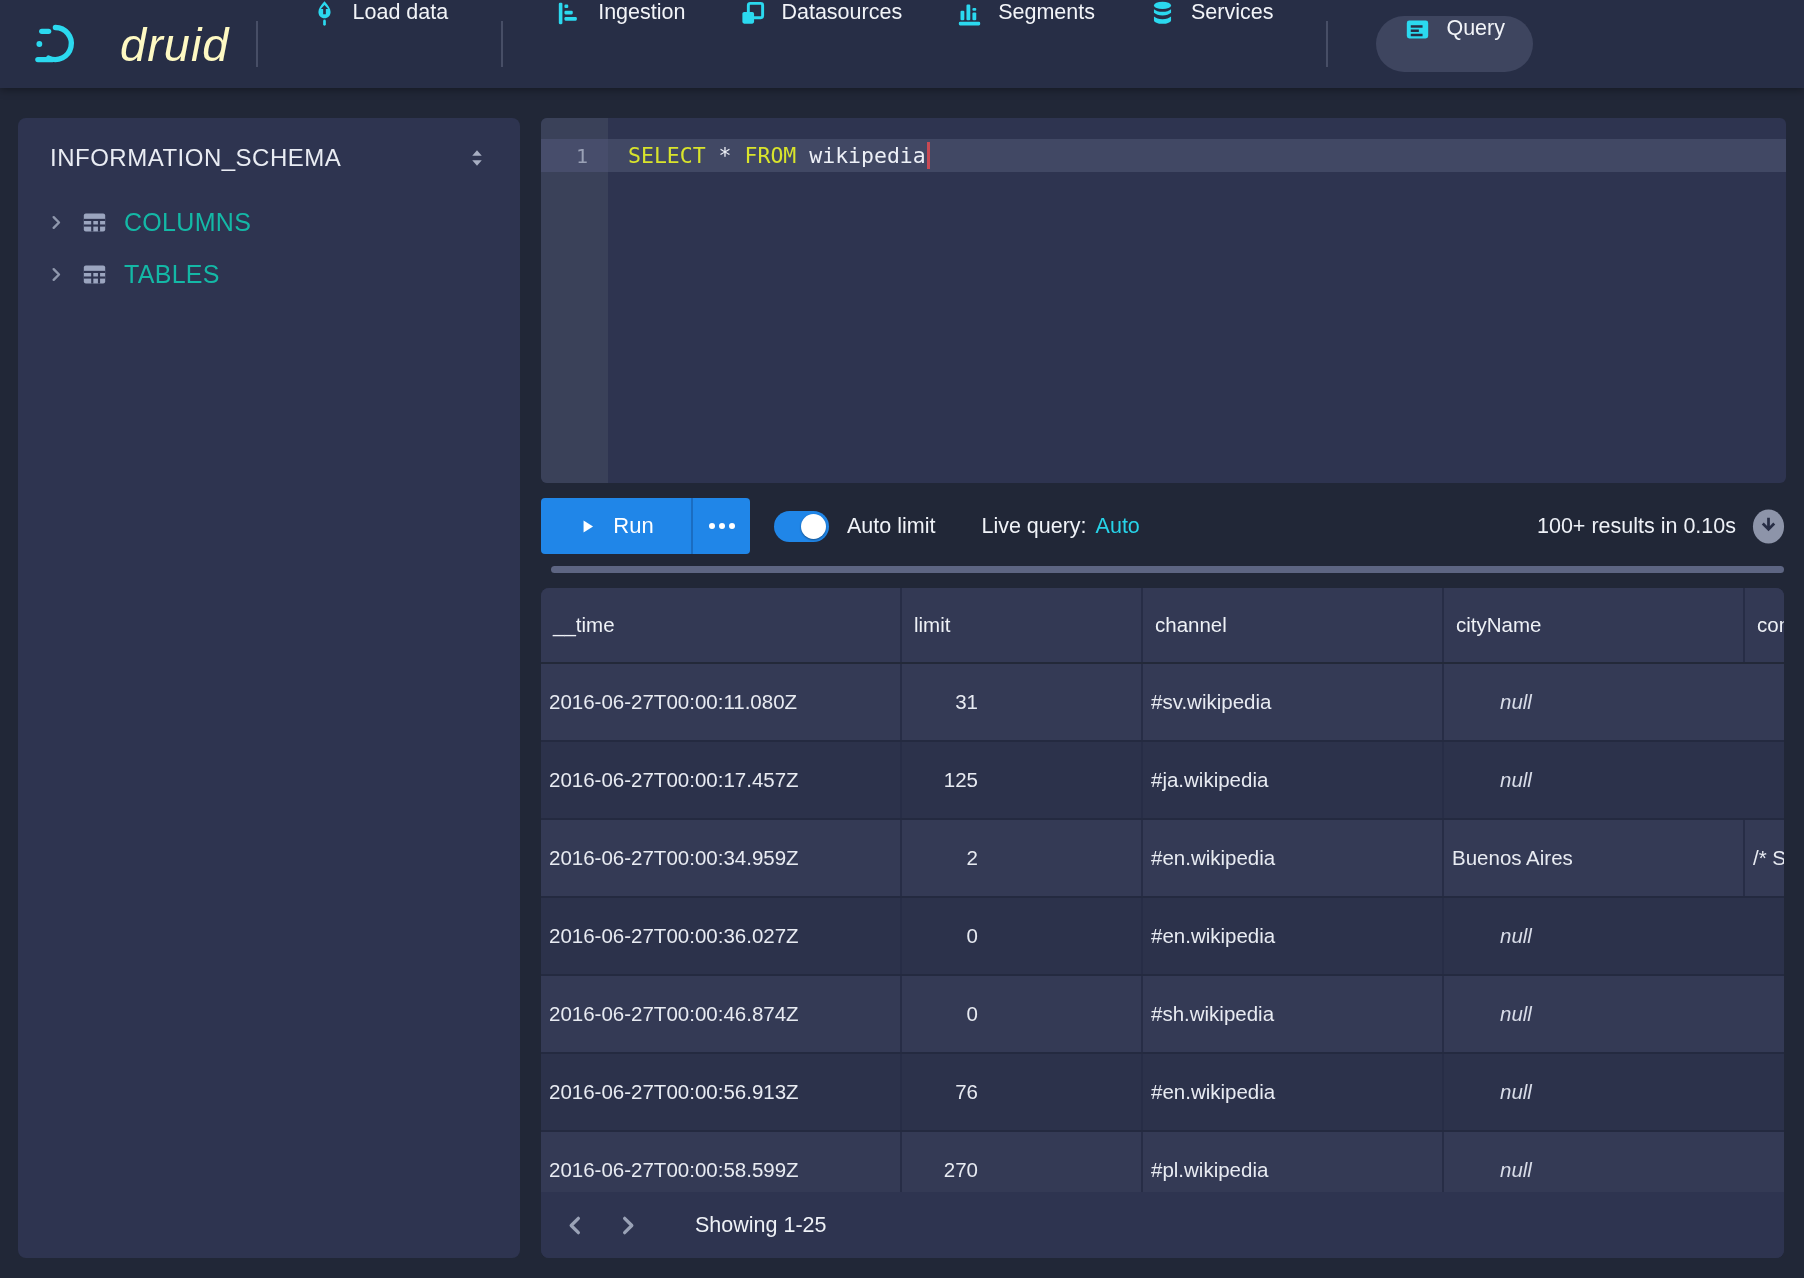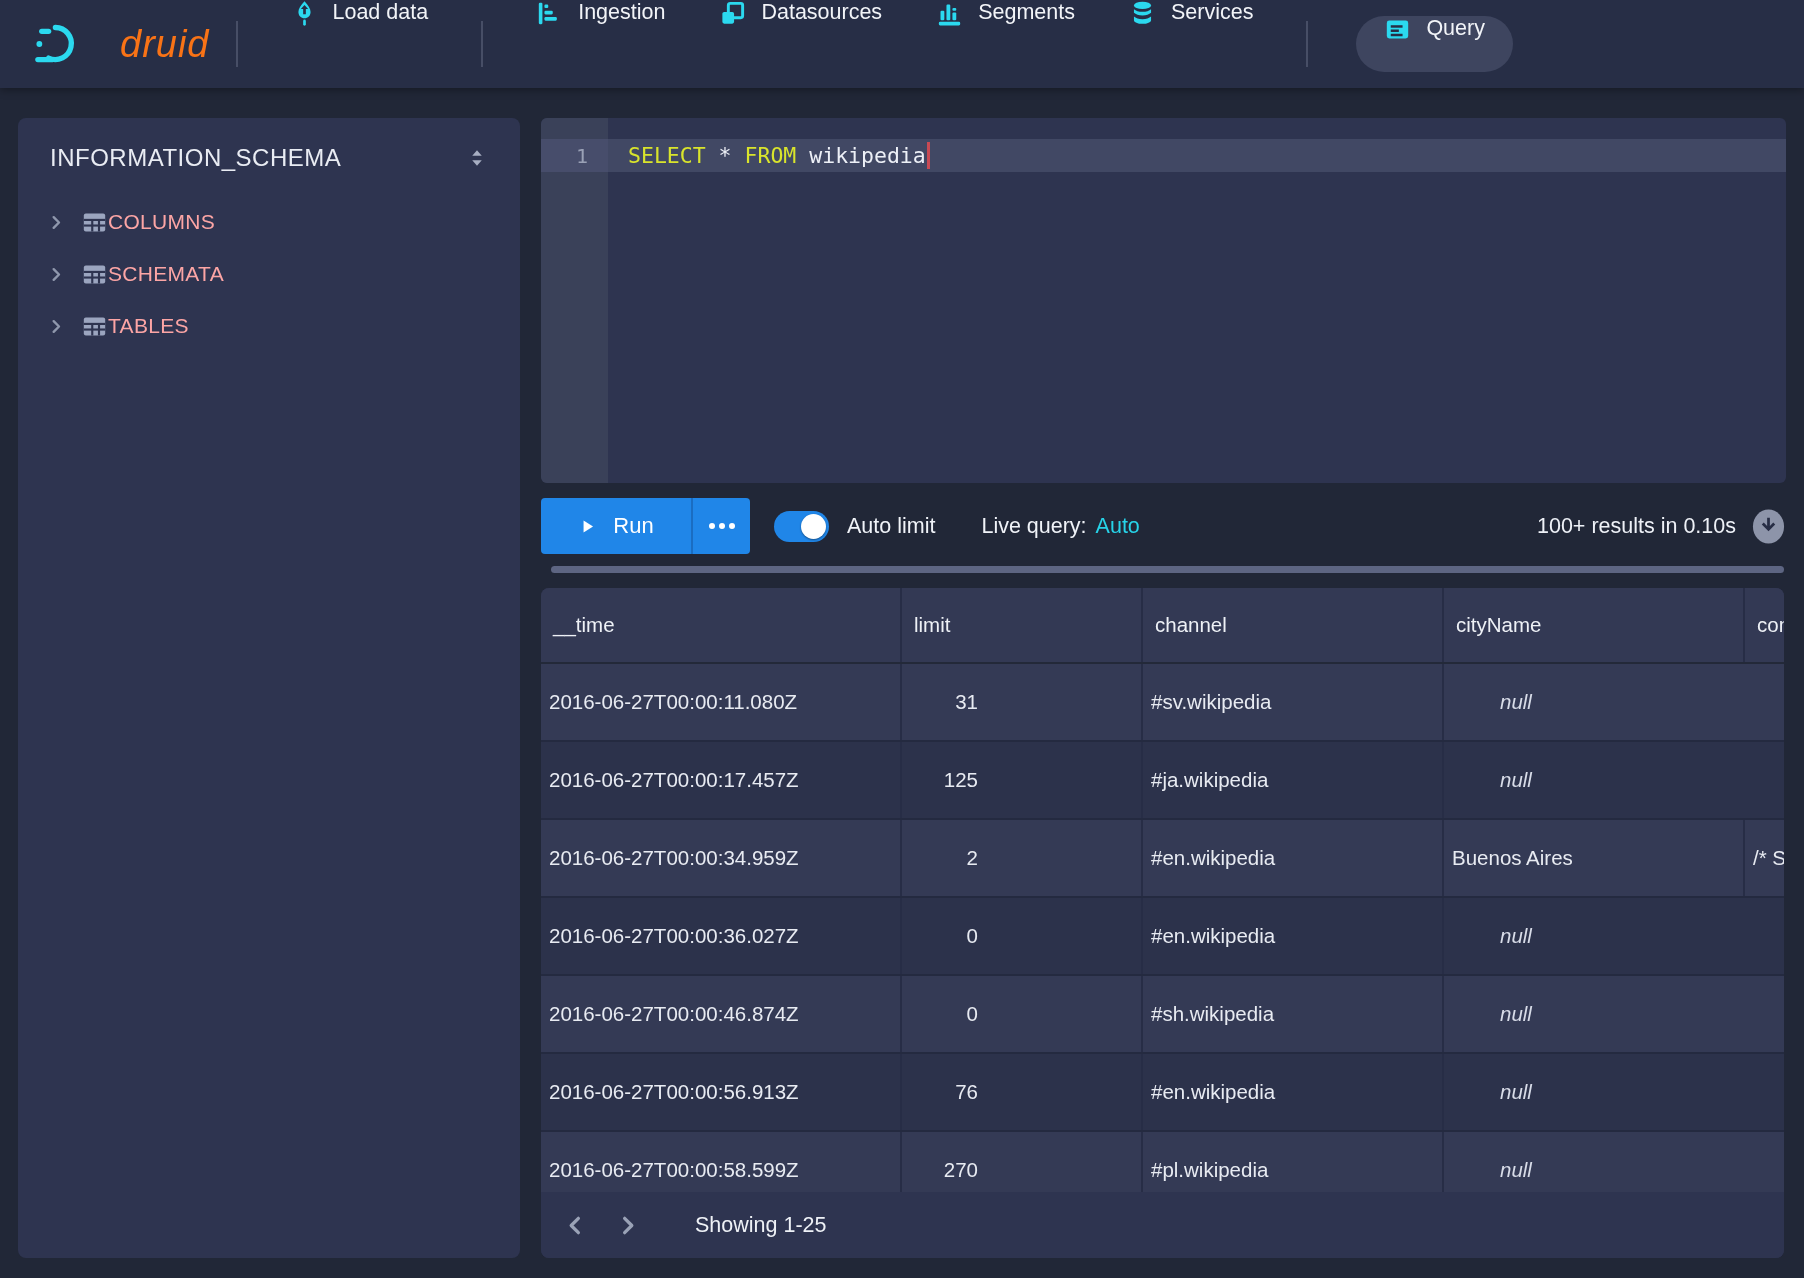--- a/index.html
+++ b/index.html
@@ -12,21 +12,21 @@
   }
 
   
   .navbar {
     position:absolute; left:0; top:0; width:1804px; height:88px;
     background:#272e46; display:flex; align-items:center;
     padding-left:34px; box-shadow:0 2px 8px rgba(0,0,0,.35); z-index:5;
   }
   .logo { display:flex; align-items:center; gap:14px; }
   .logo svg { width:72px; height:48px; }
-  .logo-text { font-size:38px; font-style:italic; font-weight:500; color:#f97316; letter-spacing:1px; }
+  .logo-text { font-size:47px; font-style:italic; font-weight:500; color:#fef9c3; letter-spacing:1px; }
   .nav-divider { width:2px; height:46px; background:#474e66; margin:0 26px; flex:none; }
   .nav-group { display:flex; align-items:center; height:88px; }
   .nav-item {
     display:flex; align-items:flex-start; gap:15px; padding:0 27px; height:88px;
     font-size:21.5px; color:#f2f4f8; cursor:pointer; white-space:nowrap;
   }
   .nav-icon { display:flex; color:#2bd9ef; }
   .nav-icon svg { width:27px; height:27px; }
   .nav-item.active {
     height:56px; background:#3e455f; border-radius:28px; margin-left:22px; padding:0 28px;
@@ -43,21 +43,21 @@
   }
   .sidebar-header-label { font-size:24px; color:#e9ecf3; letter-spacing:.5px; }
   .caret-icon { color:#a7aec2; display:flex; }
   .caret-icon svg { width:22px; height:24px; }
   .schema-tree { margin-top:24px; }
   .tree-item { display:flex; align-items:center; height:52px; padding-left:30px; cursor:pointer; }
   .tree-chevron { color:#8f97ac; display:flex; }
   .tree-chevron svg { width:17px; height:17px; }
   .table-icon { color:#9ba5bf; display:flex; margin-left:16px; }
   .table-icon svg { width:27px; height:27px; }
-  .tree-label { font-size:21px; color:#fca5a5; letter-spacing:.3px; }
+  .tree-label { margin-left:16px; font-size:25px; color:#14b8a6; letter-spacing:.3px; }
 
   
   .editor {
     position:absolute; left:541px; top:118px; width:1245px; height:365px;
     background:#2e3450; border-radius:6px; overflow:hidden; cursor:text;
   }
   .gutter { position:absolute; left:0; top:0; width:67px; height:100%; background:#3a4159; }
   .active-line { position:absolute; left:0; top:21px; right:0; height:33px; background:#414864; }
   .line-num {
     position:absolute; left:0; top:21px; width:67px; height:33px; background:#474d6b;
@@ -253,39 +253,20 @@
               <line x1="2.5" y1="9.7" x2="21.5" y2="9.7"></line>
               <line x1="2.5" y1="14.7" x2="21.5" y2="14.7"></line>
               <line x1="10" y1="9.7" x2="10" y2="20"></line>
               <line x1="16" y1="9.7" x2="16" y2="20"></line>
             </g>
           </svg>
         </span>
         <span class="tree-label">COLUMNS</span>
       </div>
 
-      <div class="tree-item i1">
-        <span class="tree-chevron">
-          <svg viewBox="0 0 24 24">
-            <path d="M8 4.5l7.5 7.5L8 19.5" fill="none" stroke="currentColor" stroke-width="3.4" stroke-linecap="round" stroke-linejoin="round"></path>
-          </svg>
-        </span>
-        <span class="table-icon">
-          <svg viewBox="0 0 24 24">
-            <rect x="2.5" y="4" width="19" height="16" rx="1.8" fill="currentColor"></rect>
-            <g stroke="#2e3450" stroke-width="1.9">
-              <line x1="2.5" y1="9.7" x2="21.5" y2="9.7"></line>
-              <line x1="2.5" y1="14.7" x2="21.5" y2="14.7"></line>
-              <line x1="10" y1="9.7" x2="10" y2="20"></line>
-              <line x1="16" y1="9.7" x2="16" y2="20"></line>
-            </g>
-          </svg>
-        </span>
-        <span class="tree-label">SCHEMATA</span>
-      </div>
 
       <div class="tree-item i2">
         <span class="tree-chevron">
           <svg viewBox="0 0 24 24">
             <path d="M8 4.5l7.5 7.5L8 19.5" fill="none" stroke="currentColor" stroke-width="3.4" stroke-linecap="round" stroke-linejoin="round"></path>
           </svg>
         </span>
         <span class="table-icon">
           <svg viewBox="0 0 24 24">
             <rect x="2.5" y="4" width="19" height="16" rx="1.8" fill="currentColor"></rect>

